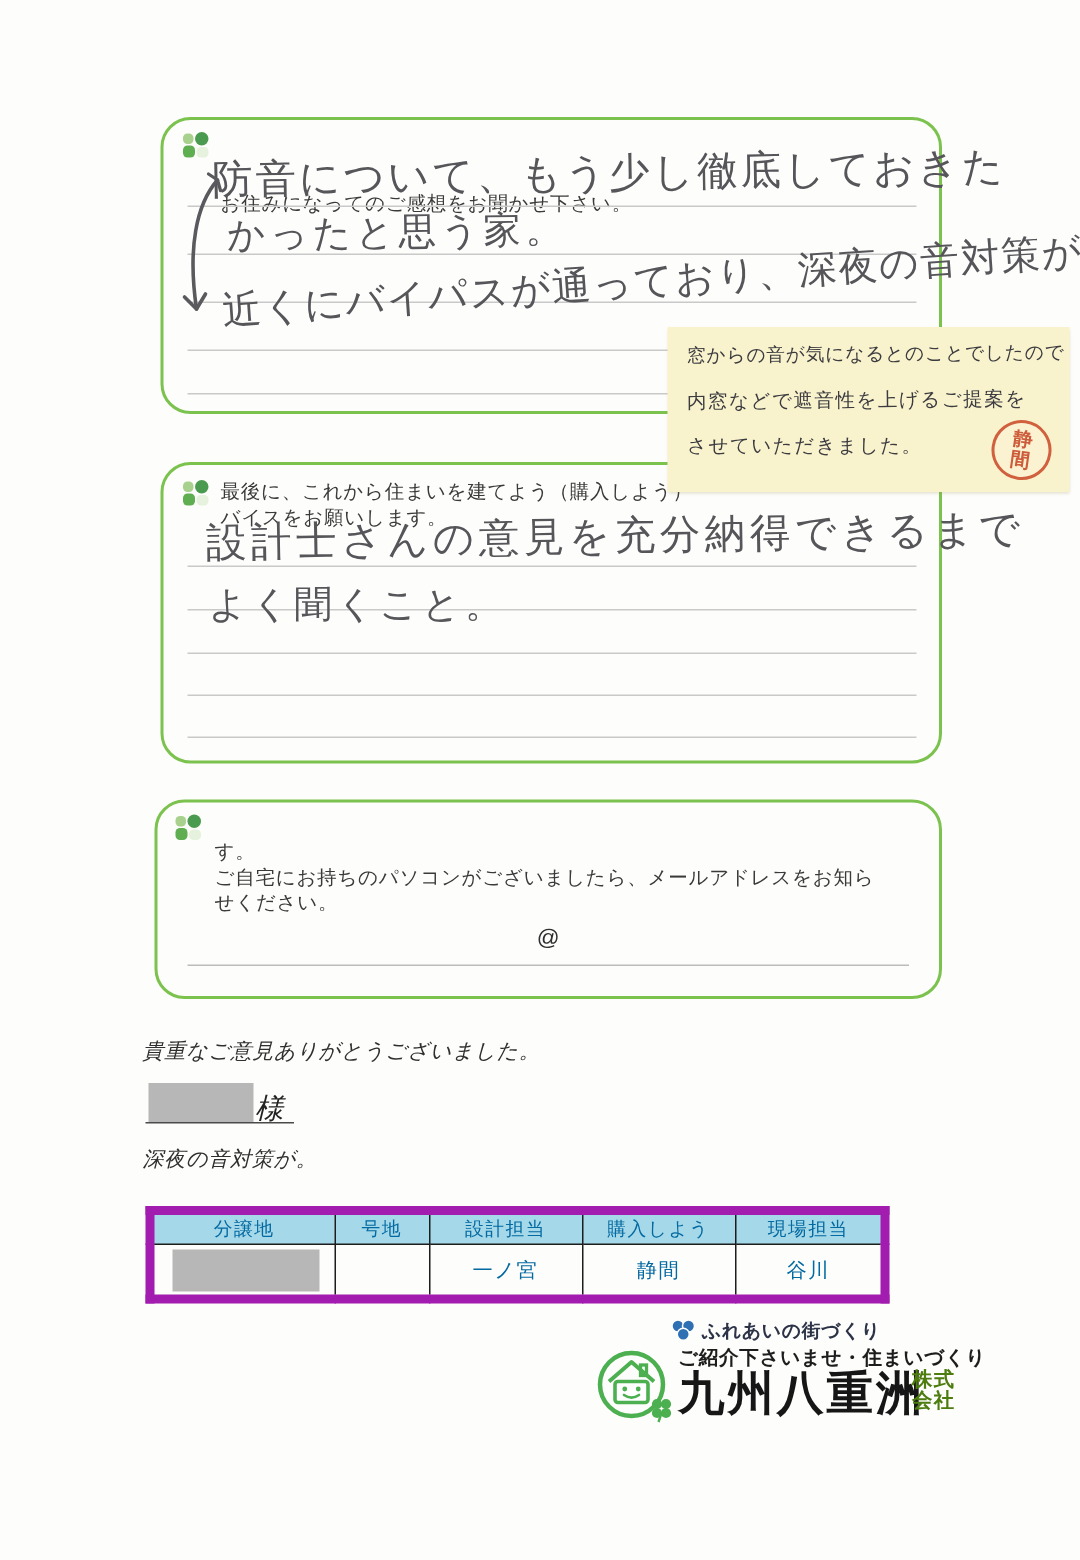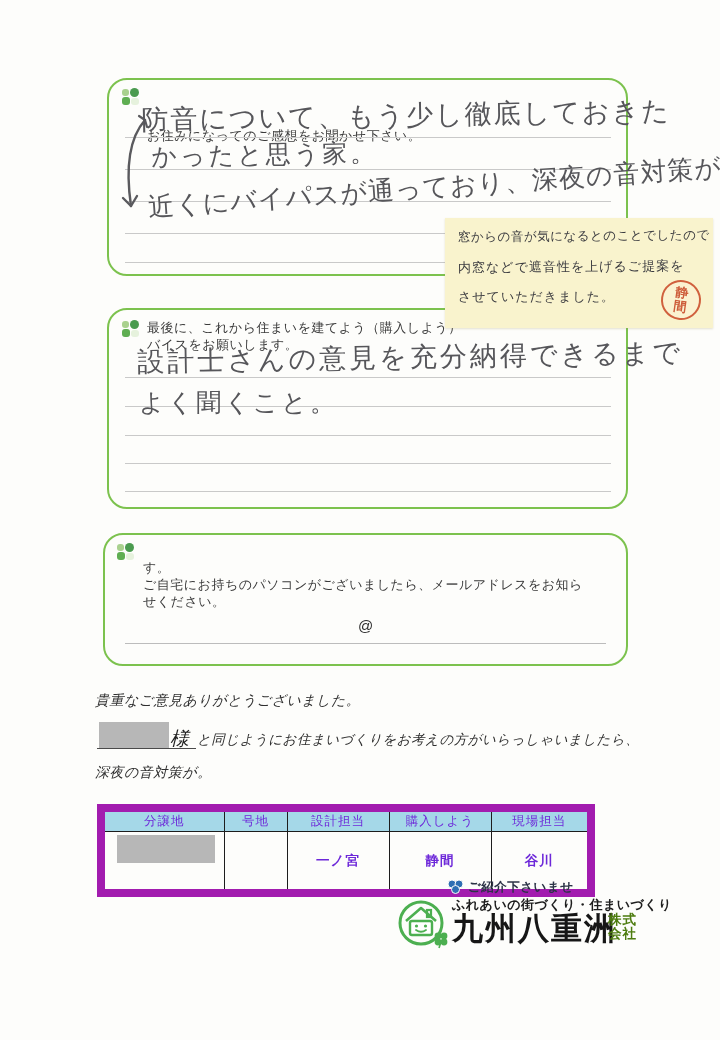--- a/index.html
+++ b/index.html
@@ -31,29 +31,29 @@
   .note .hand{color:#3c3c40;}
   .stamp{
     position:absolute;width:36px;height:36px;border:2px solid #cc512f;border-radius:50%;
     color:#c94c2b;display:flex;flex-direction:column;align-items:center;justify-content:center;
     font-size:13px;line-height:14px;font-weight:bold;opacity:.9;background:rgba(255,235,225,.25);
   }
   .redact{position:absolute;background:#b7b7b7;}
   .bodytext{color:#2f2f2f;font-size:14px;letter-spacing:.5px;font-style:italic;}
   table.staff{
     position:absolute;border-collapse:collapse;table-layout:fixed;
-    border:8px solid #a21caf;font-size:13px;color:#6d28d9;
+    border:6px solid #a21caf;font-size:13px;color:#0369a1;
   }
   table.staff th{
     background:#a5d8e8;border:1px solid #1d1d1d;font-weight:normal;
     font-size:12.5px;height:19px;padding:0;letter-spacing:1px;
   }
   table.staff td{
-    border:1px solid #1d1d1d;height:33px;text-align:center;padding:12px;
-    font-size:13.5px;letter-spacing:1px;position:relative;font-weight:bold;
+    border:1px solid #1d1d1d;height:33px;text-align:center;padding:0;
+    font-size:13.5px;letter-spacing:1px;position:relative;
   }
   .underl{position:absolute;height:0;border-top:1.5px solid #4a4a4a;}
   .footer-group{color:#2c3347;font-weight:bold;font-size:12.5px;letter-spacing:.5px;}
   .footer-tag{color:#1d1d1d;font-weight:bold;font-size:13px;letter-spacing:.5px;}
   .footer-name{color:#161616;font-weight:bold;font-size:31px;letter-spacing:2px;}
   .footer-suffix{color:#4d7c0f;font-weight:bold;font-size:13.5px;line-height:13.5px;letter-spacing:1px;}
 </style>
 </head>
 <body>
 
@@ -122,21 +122,20 @@
     <div class="prompt abs" style="left:38px;top:58px;width:460px;">せください。</div>
     <div class="abs" style="left:0;top:82px;width:521px;text-align:center;font-size:15px;color:#2f2f2f;">@</div>
     <div class="ruled" style="left:20px;top:108px;width:481px;border-top-color:#bcbcbc;"></div>
   </div>
 
   <div class="bodytext abs" style="left:95px;top:692px;">貴重なご意見ありがとうございました。</div>
 
   <div class="redact" style="left:99px;top:722px;width:70px;height:26px;"></div>
   <div class="underl" style="left:97px;top:748px;width:99px;"></div>
   <div class="bodytext abs" style="left:170px;top:726px;font-size:19px;color:#222;">様</div>
-  <div class="bodytext abs" style="left:197px;top:731px;font-size:13.5px;">と同じようにお住まいづくりをお考えの方がいらっしゃいましたら、</div>
   <div class="bodytext abs" style="left:95px;top:764px;">深夜の音対策が。</div>
 
   <table class="staff" style="left:97px;top:804px;width:490px;">
     <colgroup>
       <col style="width:123px">
         <col style="width:63px">
         <col style="width:102px">
         <col style="width:102px">
         <col style="width:100px">
     </colgroup>
@@ -158,22 +157,22 @@
       <td>谷川</td>
     </tr>
   </tbody>
     </table>
 
   <svg class="abs" style="left:447px;top:879px;" width="17" height="15" viewBox="0 0 17 15">
     <circle cx="5" cy="5" r="4" fill="#2f6fb3" stroke="#fdfdfb" stroke-width="1"></circle>
     <circle cx="12" cy="5" r="4" fill="#2f6fb3" stroke="#fdfdfb" stroke-width="1"></circle>
     <circle cx="8.5" cy="10.5" r="4" fill="#2f6fb3" stroke="#fdfdfb" stroke-width="1"></circle>
   </svg>
-  <div class="footer-group abs" style="left:468px;top:879px;">ご紹介下さいませ</div>
-  <div class="footer-tag abs" style="left:452px;top:896px;">ふれあいの街づくり・住まいづくり</div>
+  <div class="footer-group abs" style="left:468px;top:879px;">ふれあいの街づくり</div>
+  <div class="footer-tag abs" style="left:452px;top:896px;">ご紹介下さいませ・住まいづくり</div>
 
   <svg class="abs" style="left:397px;top:899px;" width="52" height="50" viewBox="0 0 52 50">
     <circle cx="24" cy="24" r="21" fill="none" stroke="#4caf50" stroke-width="3"></circle>
     <rect x="30" y="11" width="4" height="7" fill="none" stroke="#4caf50" stroke-width="2.2"></rect>
     <path d="M9,22 L24,9 L39,22" fill="none" stroke="#4caf50" stroke-width="2.6" stroke-linejoin="round"></path>
     <rect x="13" y="22" width="22" height="14" rx="2" fill="#ffffff" stroke="#4caf50" stroke-width="2.4"></rect>
     <circle cx="19.5" cy="27" r="1.6" fill="#4caf50"></circle>
     <circle cx="28.5" cy="27" r="1.6" fill="#4caf50"></circle>
     <path d="M19,31 Q24,34.5 29,31" fill="none" stroke="#4caf50" stroke-width="1.8" stroke-linecap="round"></path>
     <g>

